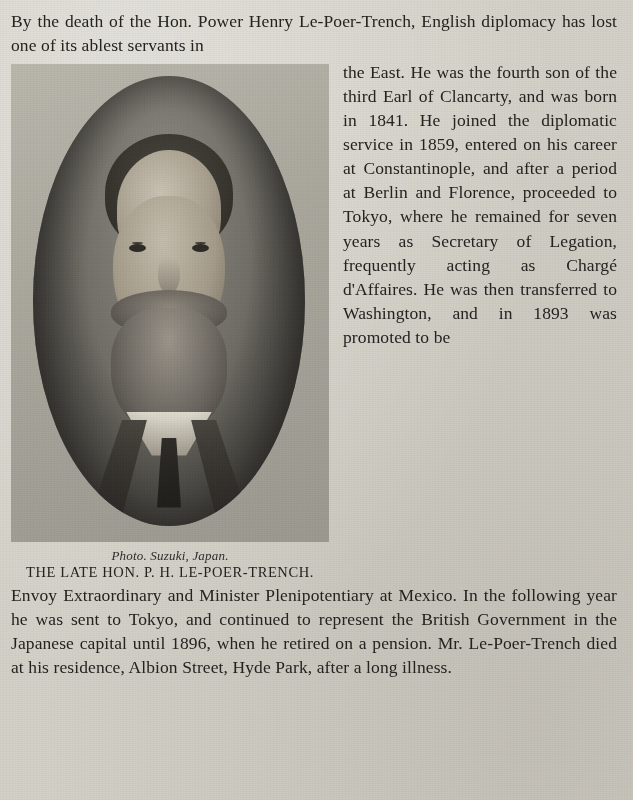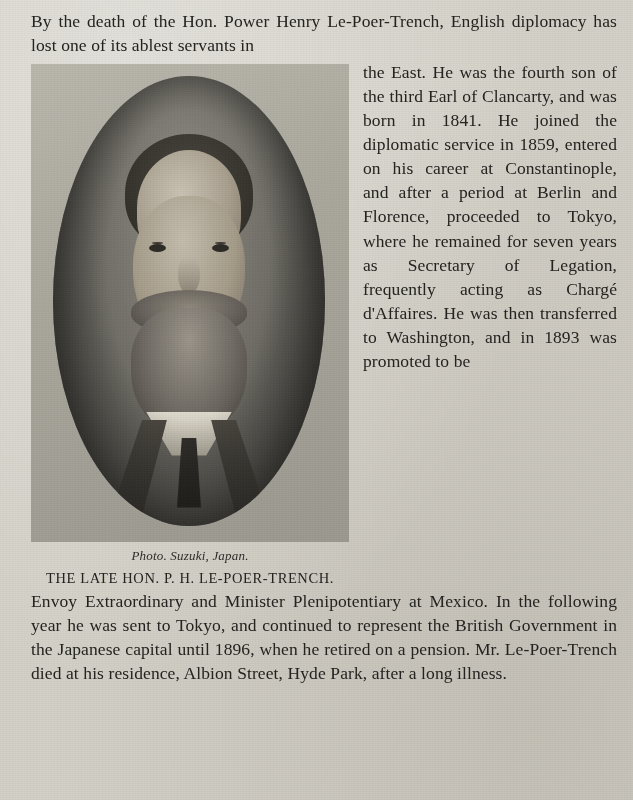--- a/index.html
+++ b/index.html
@@ -16,21 +16,21 @@
   }
   .page {
     position: relative;
     width: 633px;
     height: 800px;
     background:
       radial-gradient(ellipse at 20% 10%, rgba(255,255,255,0.35), rgba(255,255,255,0) 60%),
       radial-gradient(ellipse at 85% 90%, rgba(120,115,105,0.18), rgba(255,255,255,0) 65%),
       #d2cfc6;
     box-sizing: border-box;
-    padding: 10px 16px 8px 31px;
+    padding: 10px 16px 8px 11px;
   }
   .grain {
     position: absolute;
     inset: 0;
     pointer-events: none;
     opacity: 0.30;
     background-image:
       repeating-linear-gradient(0deg, rgba(0,0,0,0.05) 0px, rgba(0,0,0,0.05) 1px, rgba(255,255,255,0.03) 1px, rgba(255,255,255,0.03) 2px),
       repeating-linear-gradient(90deg, rgba(0,0,0,0.035) 0px, rgba(0,0,0,0.035) 1px, rgba(255,255,255,0.02) 1px, rgba(255,255,255,0.02) 3px);
   }
@@ -191,21 +191,21 @@
     text-align: center;
     font-style: italic;
     font-size: 13px;
     margin-top: 6px;
     color: #2c2b27;
     letter-spacing: 0.2px;
   }
   .caption-title {
     text-align: center;
     font-size: 14.5px;
-    margin-top: 6px;
+    margin-top: 0;
     letter-spacing: 0.6px;
     color: #23221f;
     text-transform: uppercase;
   }
   .col-text {
     font-size: 17.5px;
     line-height: 1.38;
     text-align: justify;
     color: #23221f;
     letter-spacing: 0.1px;

